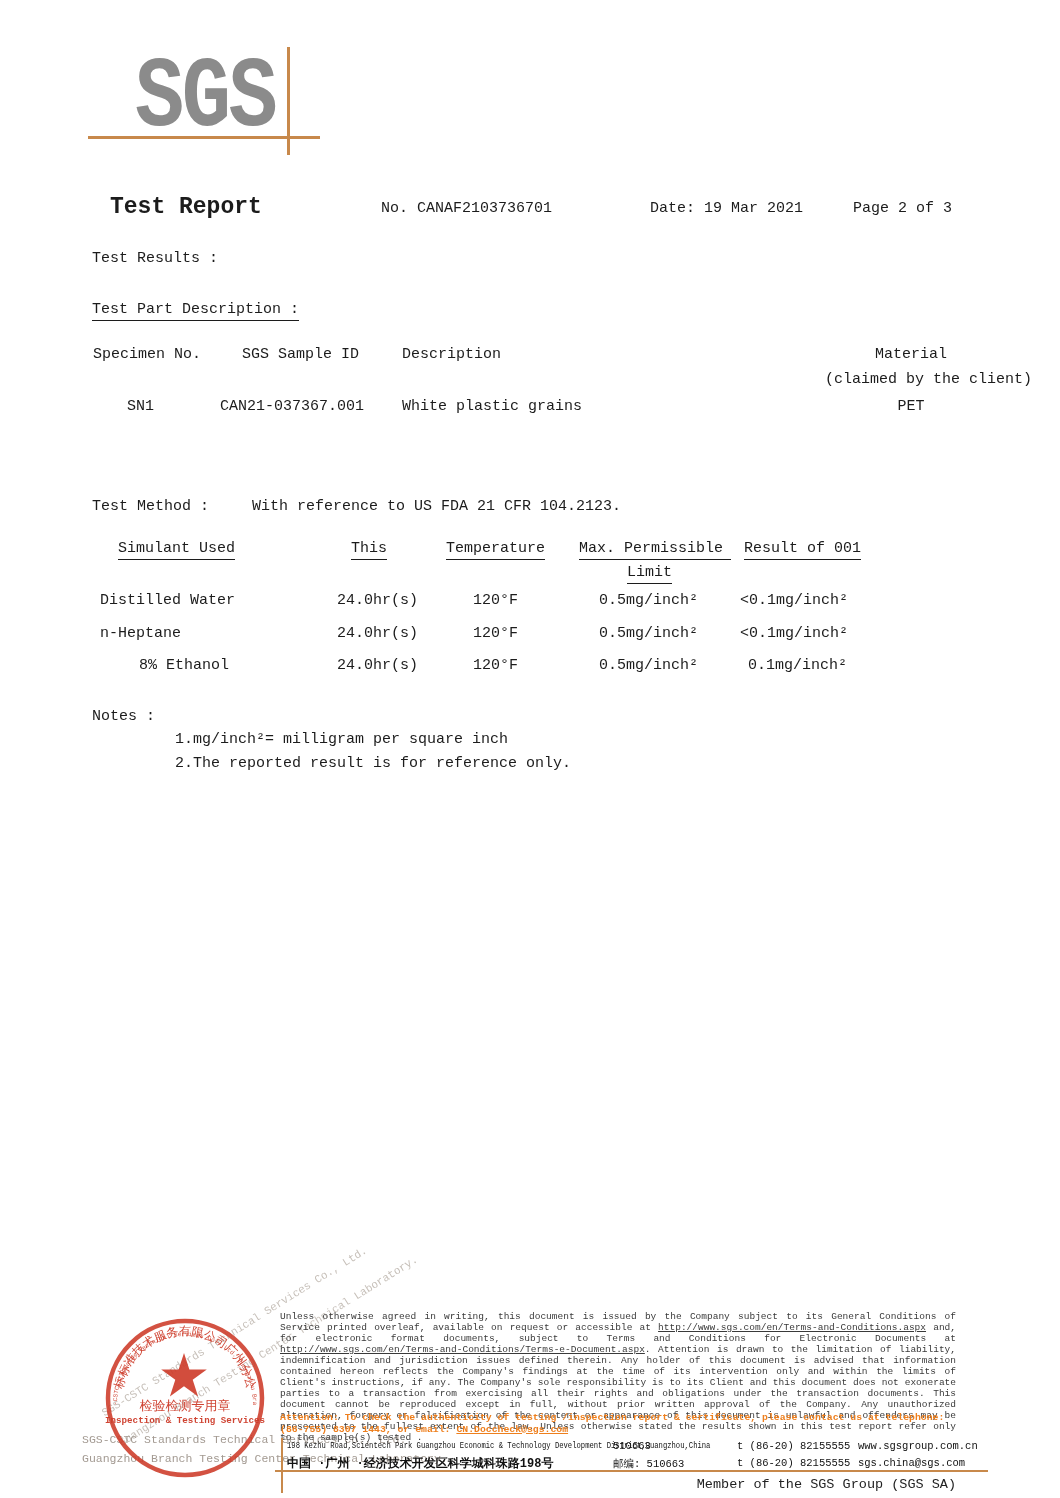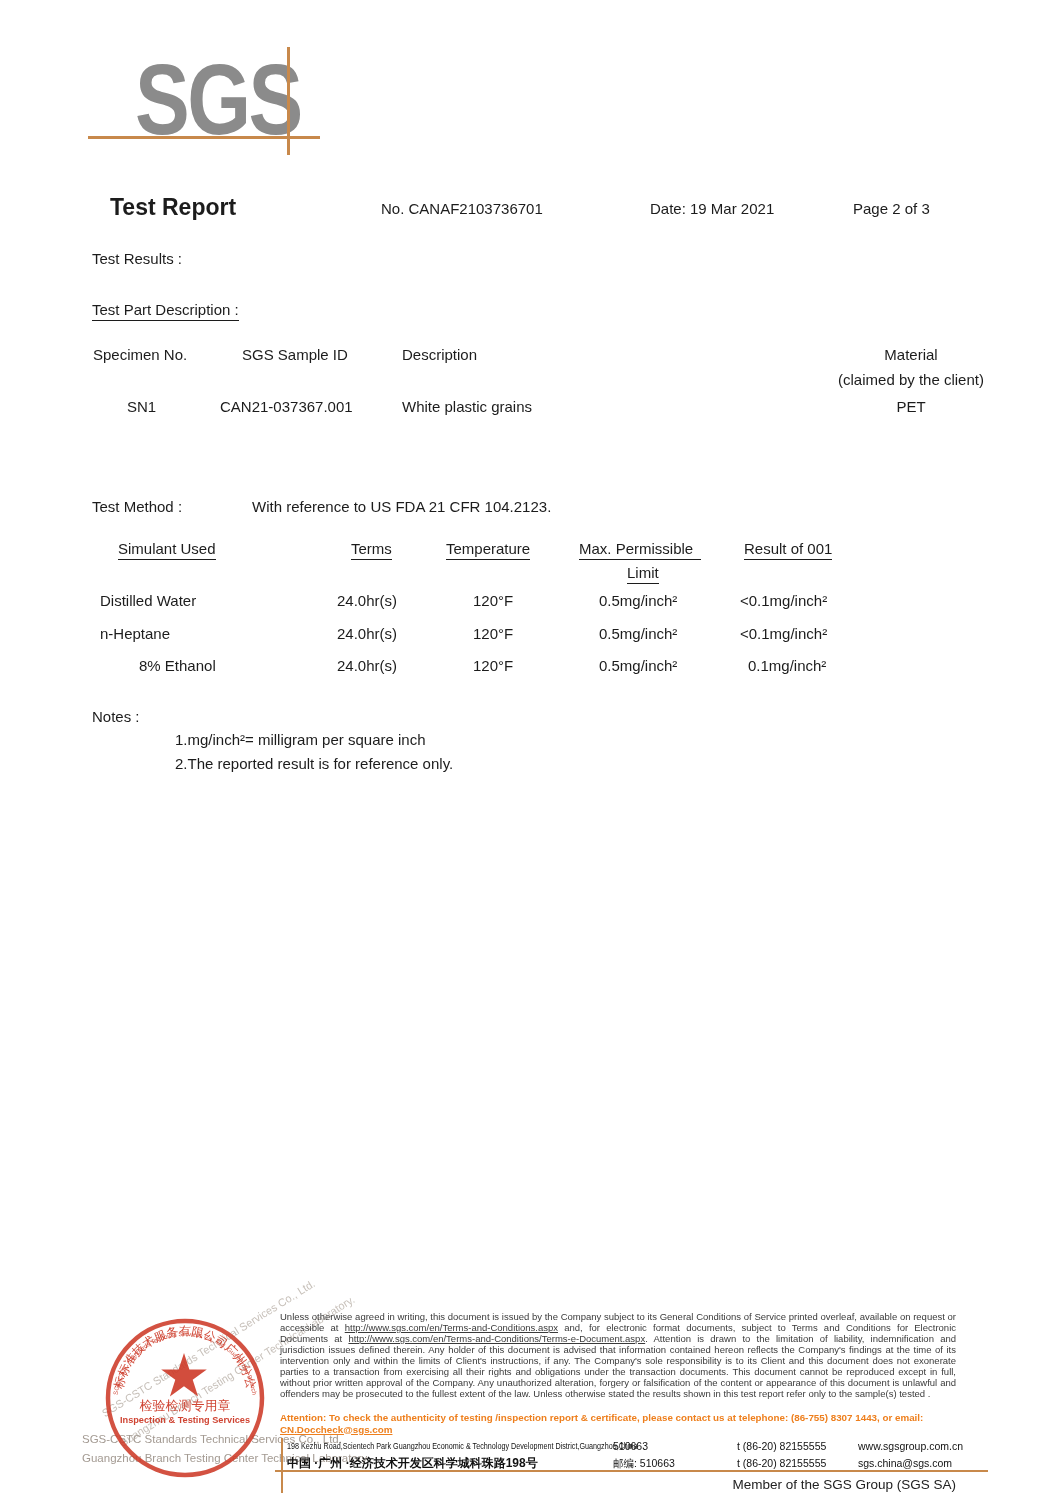--- a/index.html
+++ b/index.html
@@ -1,19 +1,19 @@
 <!DOCTYPE html>
 <html><head>
 <meta charset="utf-8">
 <style>
   * { margin:0; padding:0; box-sizing:border-box; }
   html,body { background:#ffffff; }
   .page {
     position:relative; width:1060px; height:1498px; background:#ffffff;
-    font-family:Liberation Sans, sans-serif; color:#1c1c1c; overflow:hidden;
+    font-family:Liberation Mono, monospace; color:#1c1c1c; overflow:hidden;
   }
   .abs { position:absolute; }
   .t15 { font-size:15px; color:#1c1c1c; white-space:nowrap; }
   .bold { font-weight:bold; }
   .u { border-bottom:1.6px solid #1c1c1c; padding-bottom:2px; }
   .logo-text {
     font-size:100px; font-weight:bold; color:#8b8b8b; line-height:0.78;
     letter-spacing:-3px; transform:scaleX(0.82); transform-origin:left top; white-space:nowrap;
   }
   .oline { background:#c8894b; }
@@ -59,21 +59,21 @@
 
   <div class="abs t15" style="left:127px; top:398px;">SN1</div>
   <div class="abs t15" style="left:220px; top:398px;">CAN21-037367.001</div>
   <div class="abs t15" style="left:402px; top:398px;">White plastic grains</div>
   <div class="abs t15 ctr" style="left:825px; top:398px; width:172px;">PET</div>
 
   <div class="abs t15" style="left:92px; top:498px;">Test Method :</div>
   <div class="abs t15" style="left:252px; top:498px;">With reference to US FDA 21 CFR 104.2123.</div>
 
   <div class="abs t15 u" style="left:118px; top:540px;">Simulant Used</div>
-  <div class="abs t15 u" style="left:351px; top:540px;">Terms</div>
+  <div class="abs t15 u" style="left:351px; top:540px;">This</div>
   <div class="abs t15 u" style="left:446px; top:540px;">Temperature</div>
   <div class="abs t15 u" style="left:579px; top:540px; padding-right:8px;">Max. Permissible</div>
   <div class="abs t15 u" style="left:627px; top:564px;">Limit</div>
   <div class="abs t15 u" style="left:744px; top:540px;">Result of 001</div>
 
   <div>
     <div class="abs t15" style="left:100px; top:592px;">Distilled Water</div>
     <div class="abs t15" style="left:337px; top:592px;">24.0hr(s)</div>
     <div class="abs t15" style="left:473px; top:592px;">120°F</div>
     <div class="abs t15" style="left:599px; top:592px;">0.5mg/inch²</div>

